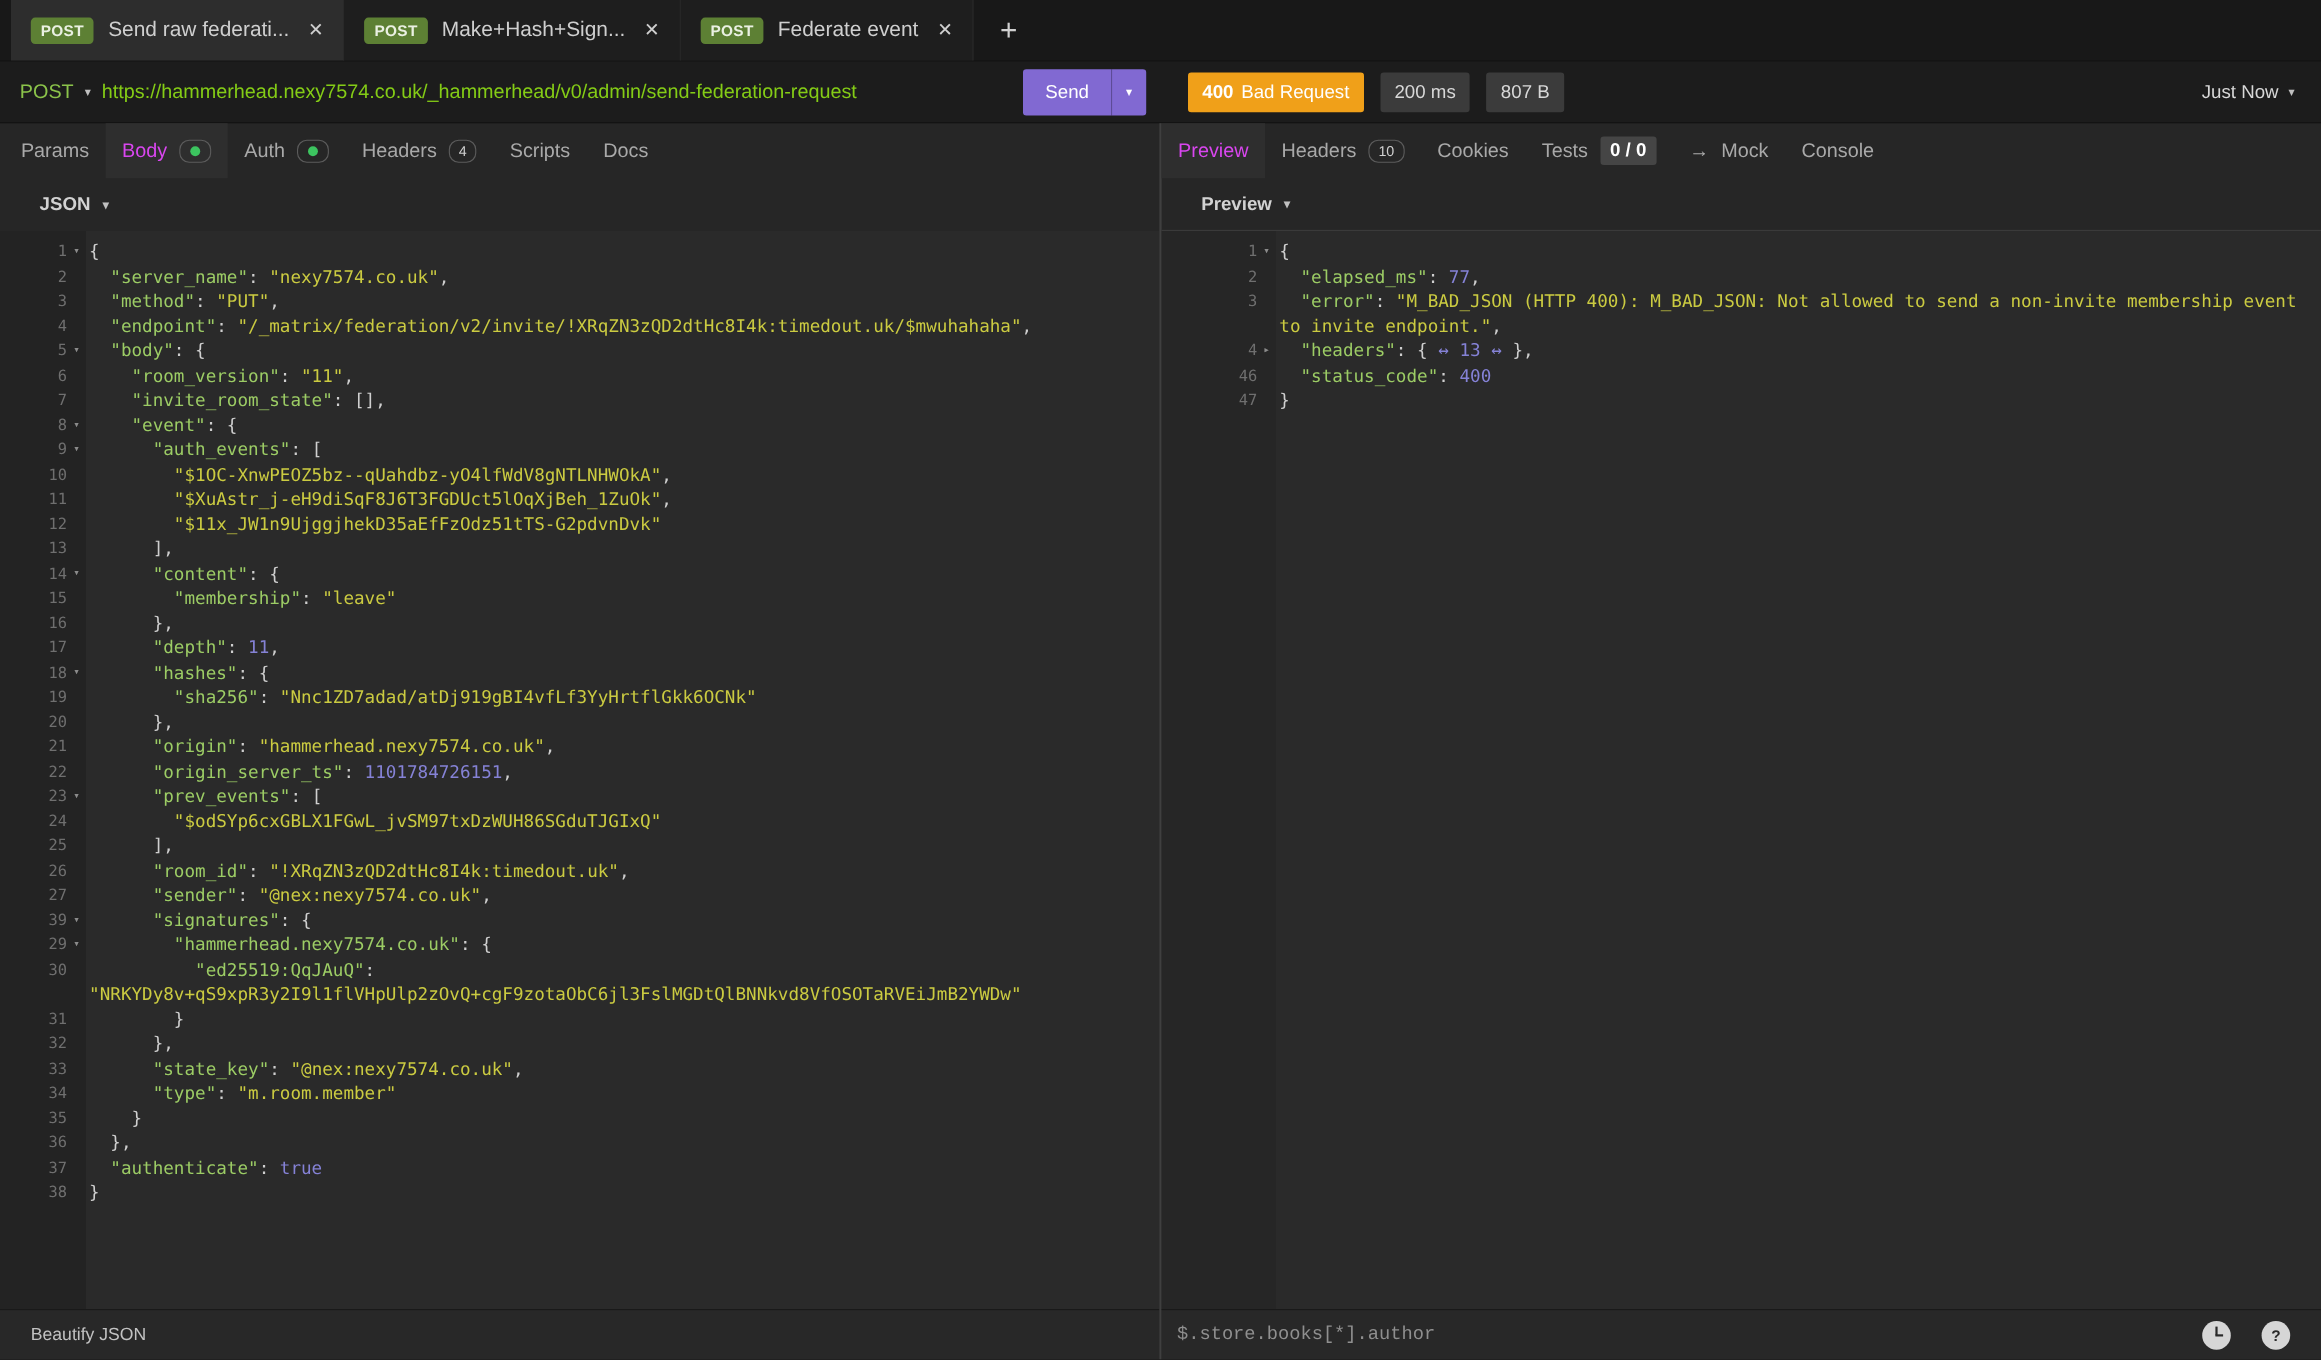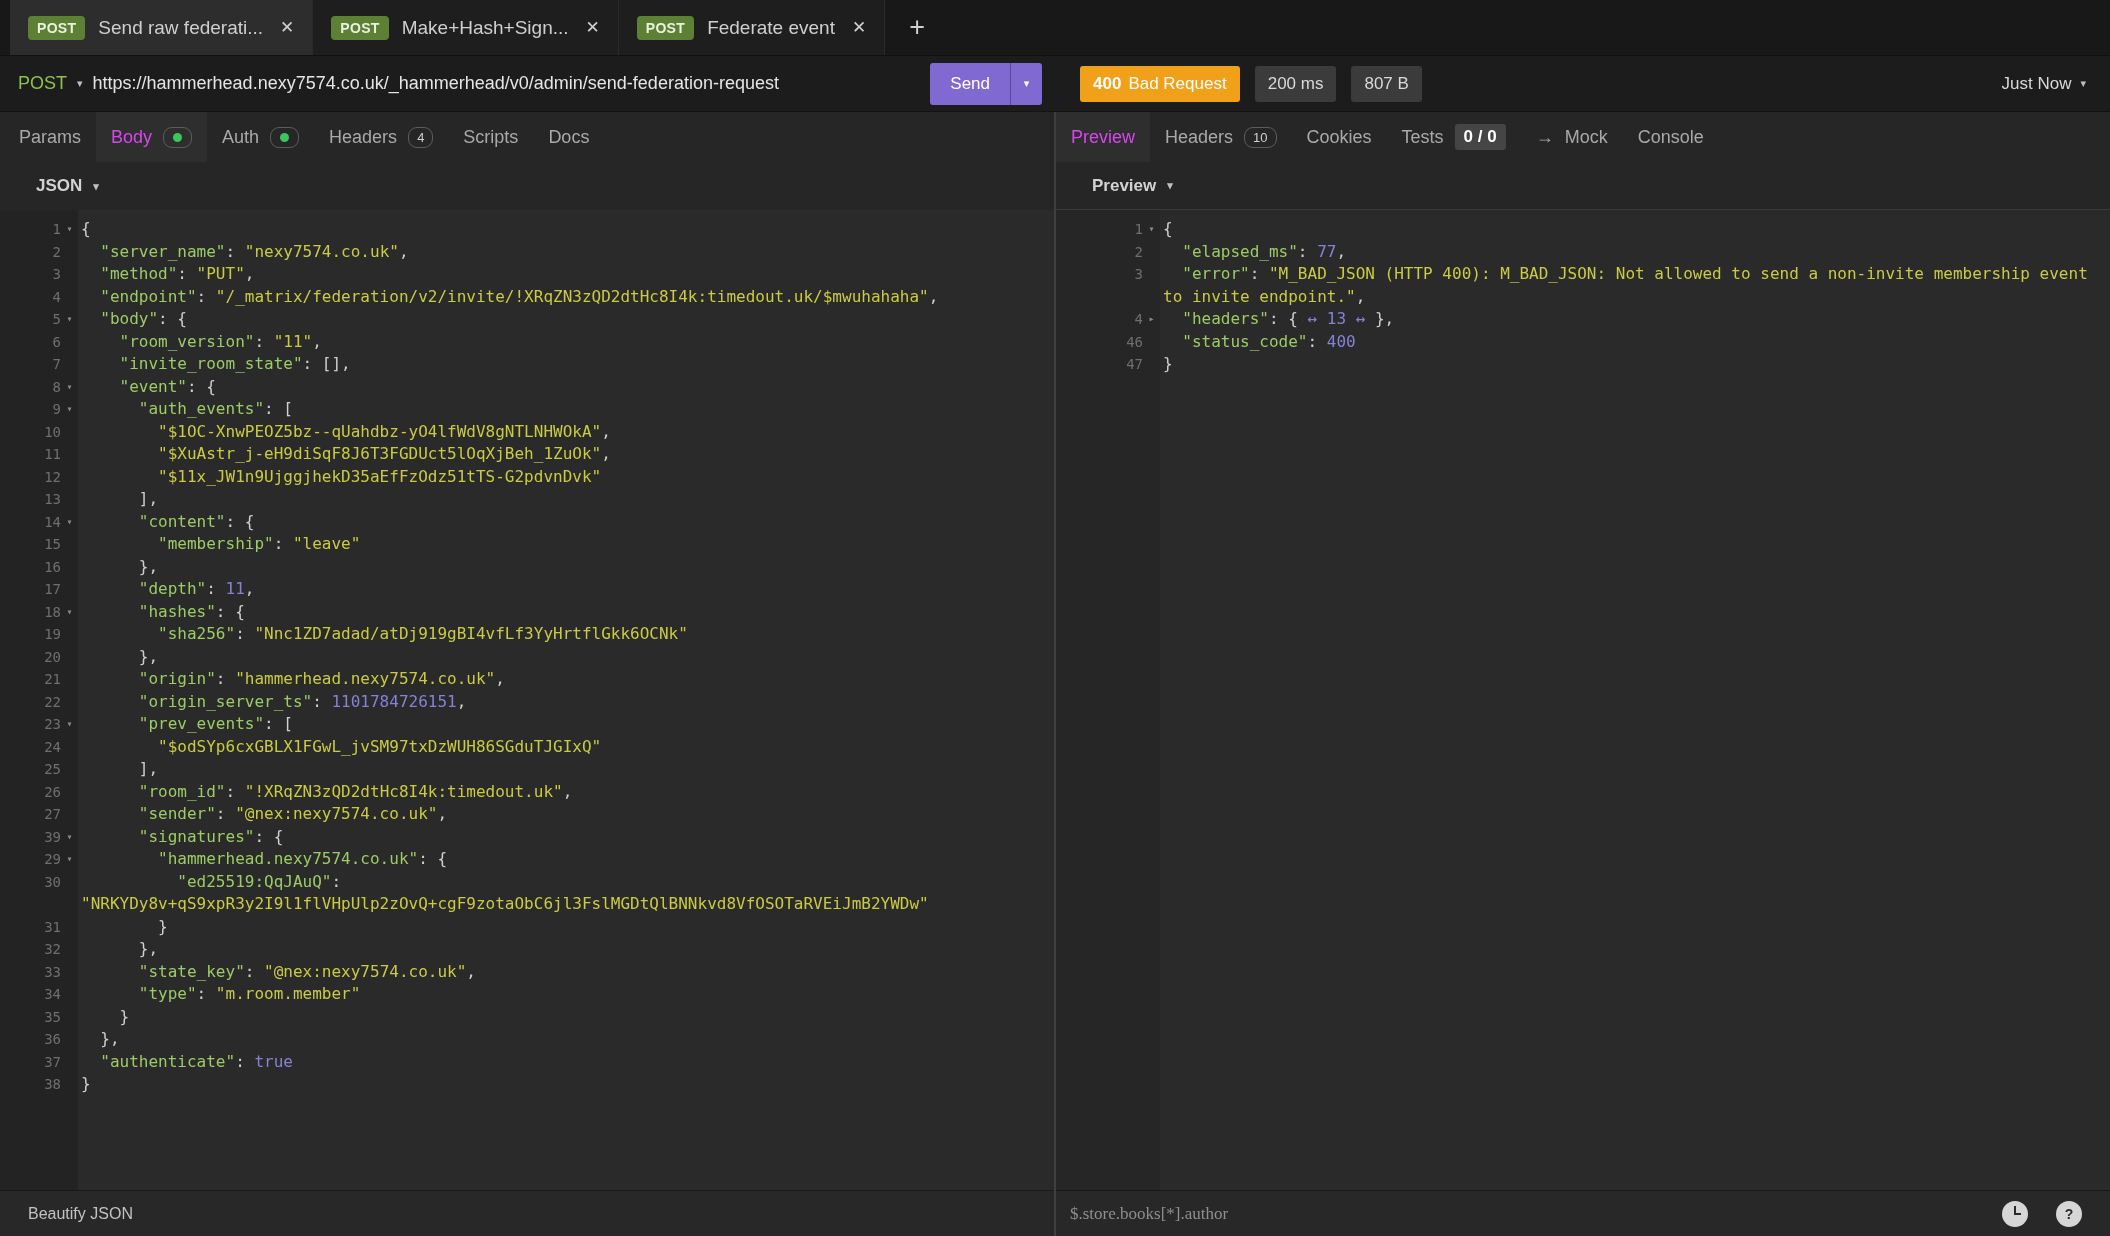--- a/index.html
+++ b/index.html
@@ -14,21 +14,21 @@
   .tab-method { background: #5d8034; color: #eaf0e2; font-size: 14px; font-weight: bold; padding: 4px 9px; border-radius: 4px; letter-spacing: .3px; }
   .tab-title { color: #cfcfcf; font-size: 19px; white-space: nowrap; }
   .tab-close { color: #cfcfcf; font-size: 17px; margin-left: 4px; }
   .newtab { color: #d0d0d0; font-size: 27px; display: flex; align-items: center; padding: 0 24px; }
 
   
   .urlrow { flex: 0 0 56px; background: #1c1c1c; display: flex; border-bottom: 1px solid #131313; }
   .url-left { width: 1054px; flex: 0 0 1054px; display: flex; align-items: center; padding-left: 18px; }
   .method { color: #8bc34a; font-size: 18px; }
   .caret { color: #c0c0c0; font-size: 11px; margin: 0 10px; }
-  .url-text { color: #e5e5e5; font-size: 18px; flex: 1; white-space: nowrap; overflow: hidden; }
+  .url-text { color: #84cc16; font-size: 18px; flex: 1; white-space: nowrap; overflow: hidden; }
   .send-btn { background: #8169d2; border-radius: 3px; height: 42px; display: flex; align-items: stretch; margin-right: 12px; cursor: pointer; }
   .send-label { color: #fff; font-size: 17px; padding: 0 20px; display: flex; align-items: center; }
   .send-caret { width: 32px; display: flex; align-items: center; justify-content: center; border-left: 1px solid rgba(0,0,0,.28); color: #fff; font-size: 11px; }
   .url-right { flex: 1; display: flex; align-items: center; padding: 0 24px 0 26px; }
   .badge { height: 36px; display: flex; align-items: center; border-radius: 3px; padding: 0 13px; font-size: 17px; }
   .badge.status { background: #f0a019; color: #fff; }
   .badge.status .code { font-weight: bold; margin-right: 7px; }
   .badge.plain { background: #3b3b3b; color: #d8d8d8; margin-left: 15px; }
   .timestamp { margin-left: auto; color: #d8d8d8; font-size: 17px; display: flex; align-items: center; gap: 9px; }
 
@@ -64,21 +64,21 @@
   .txt { flex: 1; white-space: pre-wrap; word-break: break-all; padding-left: 3px; color: #cfcfcf; }
   .t-p { color: #cfcfcf; }
   .t-k { color: #9ccc65; }
   .t-s { color: #cbcb41; }
   .t-n { color: #8582d6; }
   .t-f { color: #8582d6; }
 
   
   .pane-footer { flex: 0 0 46px; border-top: 1px solid #191919; background: #282828; display: flex; align-items: center; }
   .beautify { padding-left: 28px; color: #c2c2c2; font-size: 16px; cursor: pointer; }
-  .filter-input { flex: 1; background: transparent; border: none; outline: none; color: #d0d0d0; font-size: 17px; padding-left: 14px; font-family: Liberation Serif, serif; }
+  .filter-input { flex: 1; background: transparent; border: none; outline: none; color: #d0d0d0; font-size: 17px; padding-left: 14px; font-family: Liberation Mono, monospace; }
   .filter-input::placeholder { color: #8f8f8f; }
   .foot-icons { display: flex; gap: 28px; padding-right: 28px; align-items: center; }
   .circle-icon { width: 26px; height: 26px; border-radius: 50%; background: #d6d6d6; position: relative; display: flex; align-items: center; justify-content: center; color: #2a2a2a; font-weight: bold; font-size: 14px; cursor: pointer; }
   .icon-clock::before { content: ""; position: absolute; left: 12px; top: 5px; width: 2px; height: 8px; background: #2a2a2a; }
   .icon-clock::after { content: ""; position: absolute; left: 12px; top: 12px; width: 7px; height: 2px; background: #2a2a2a; }
 </style>
 </head>
 <body>
 
 <div class="app">

